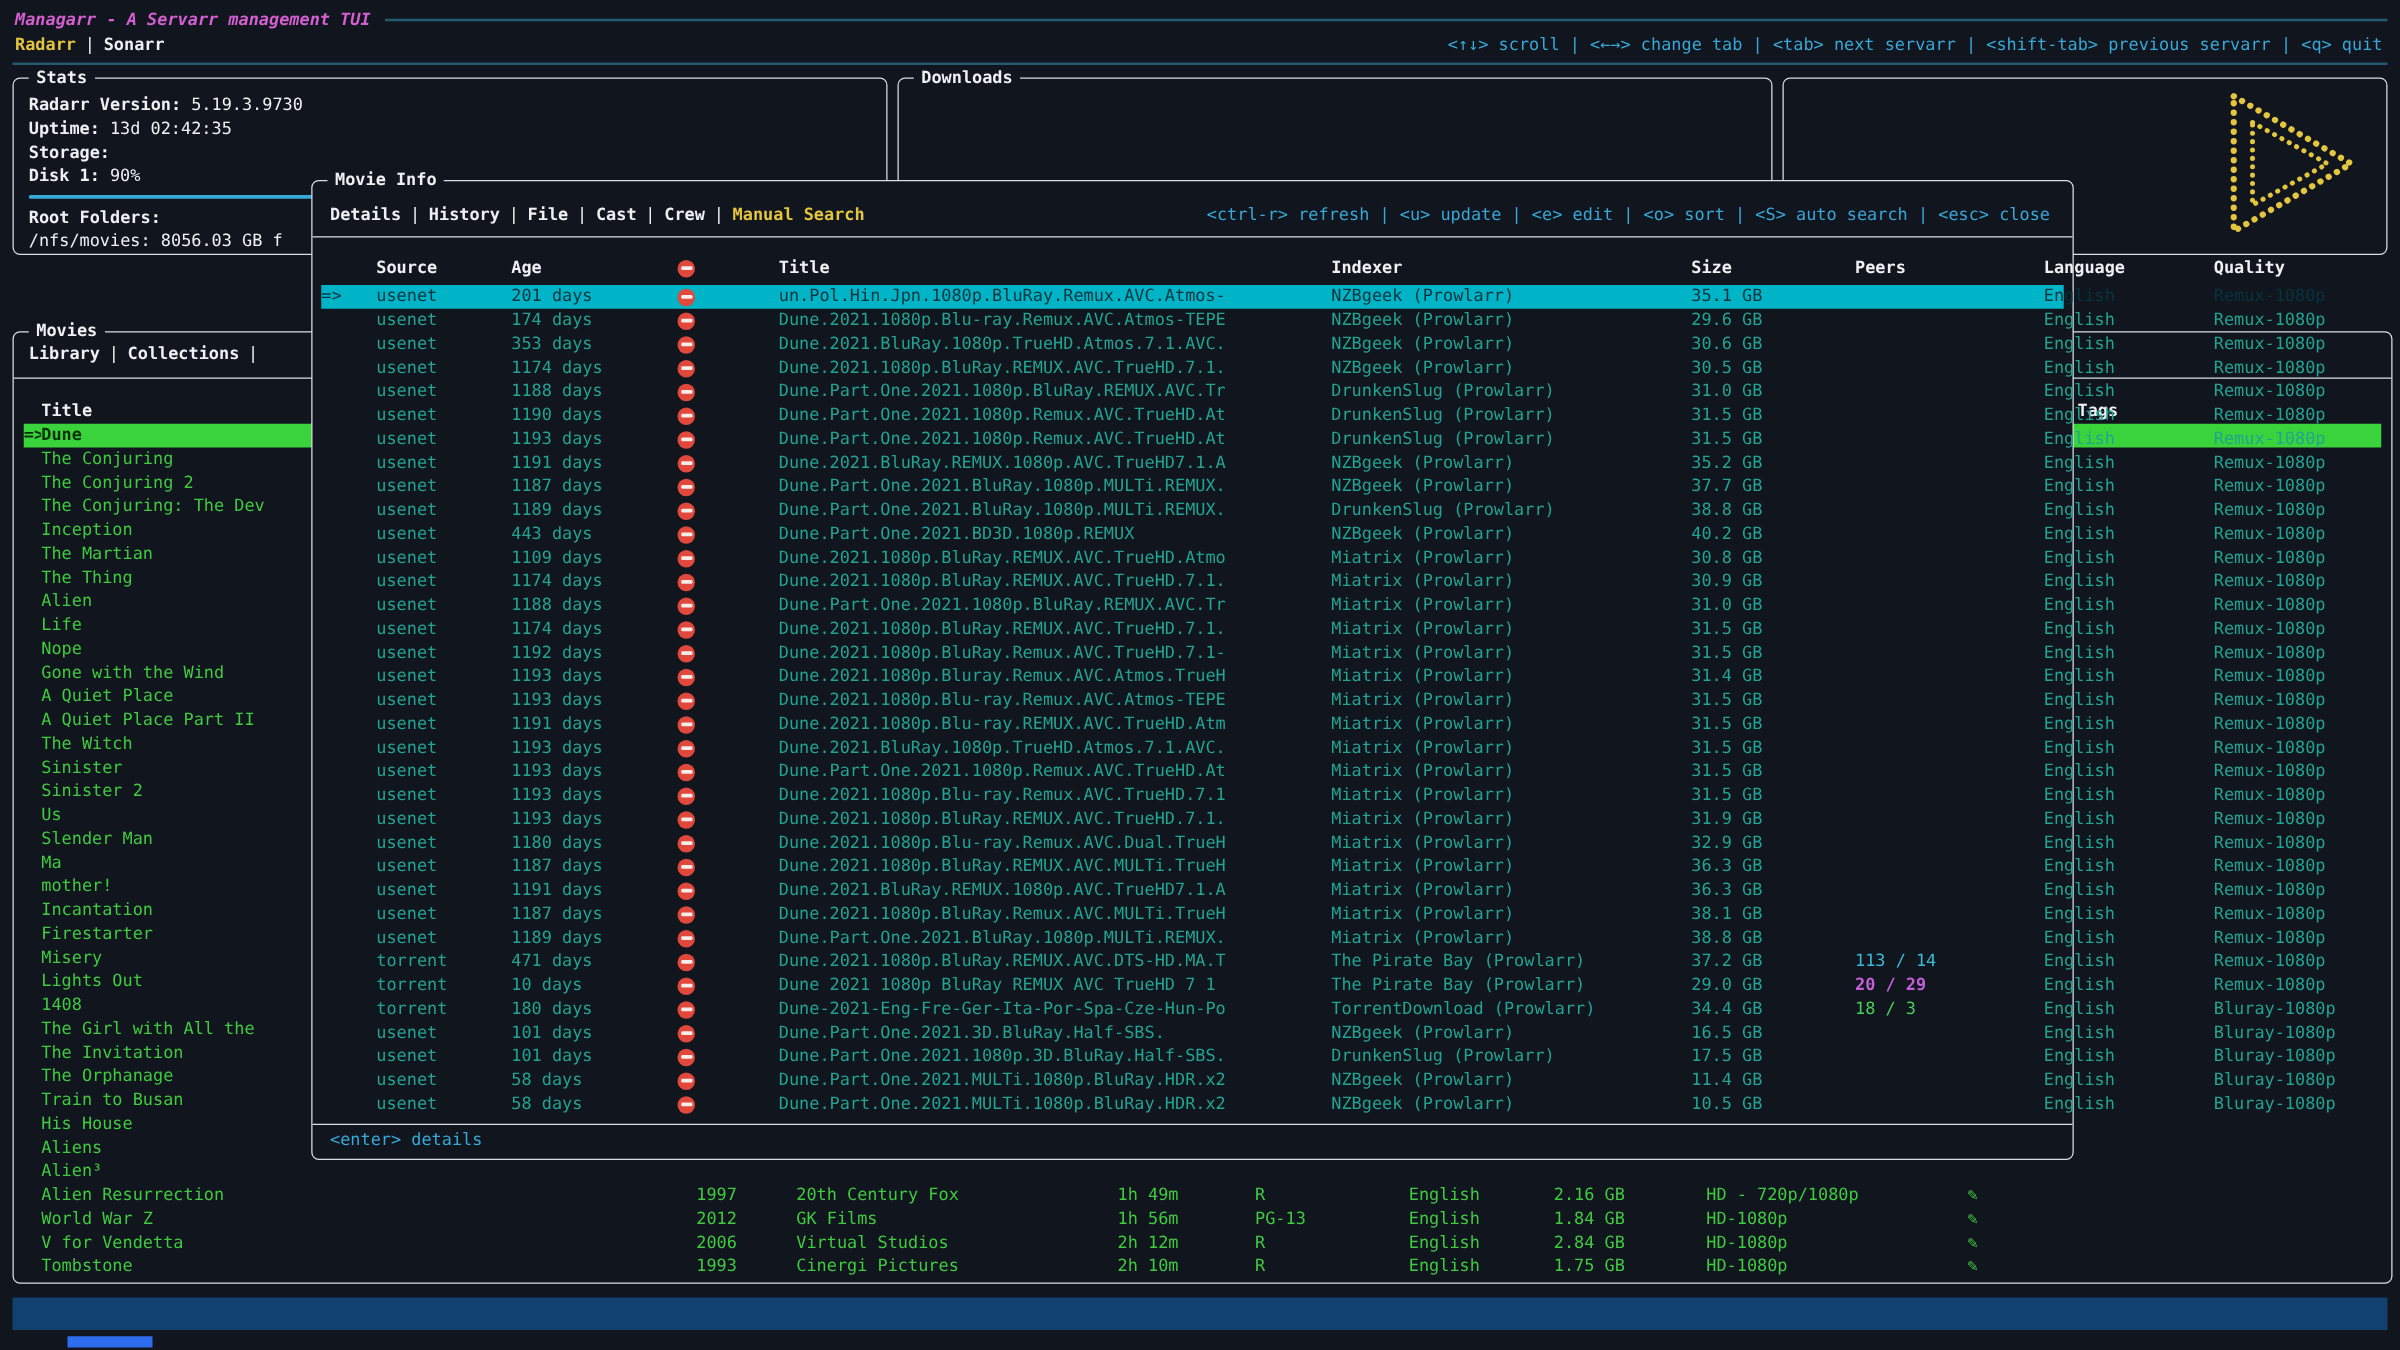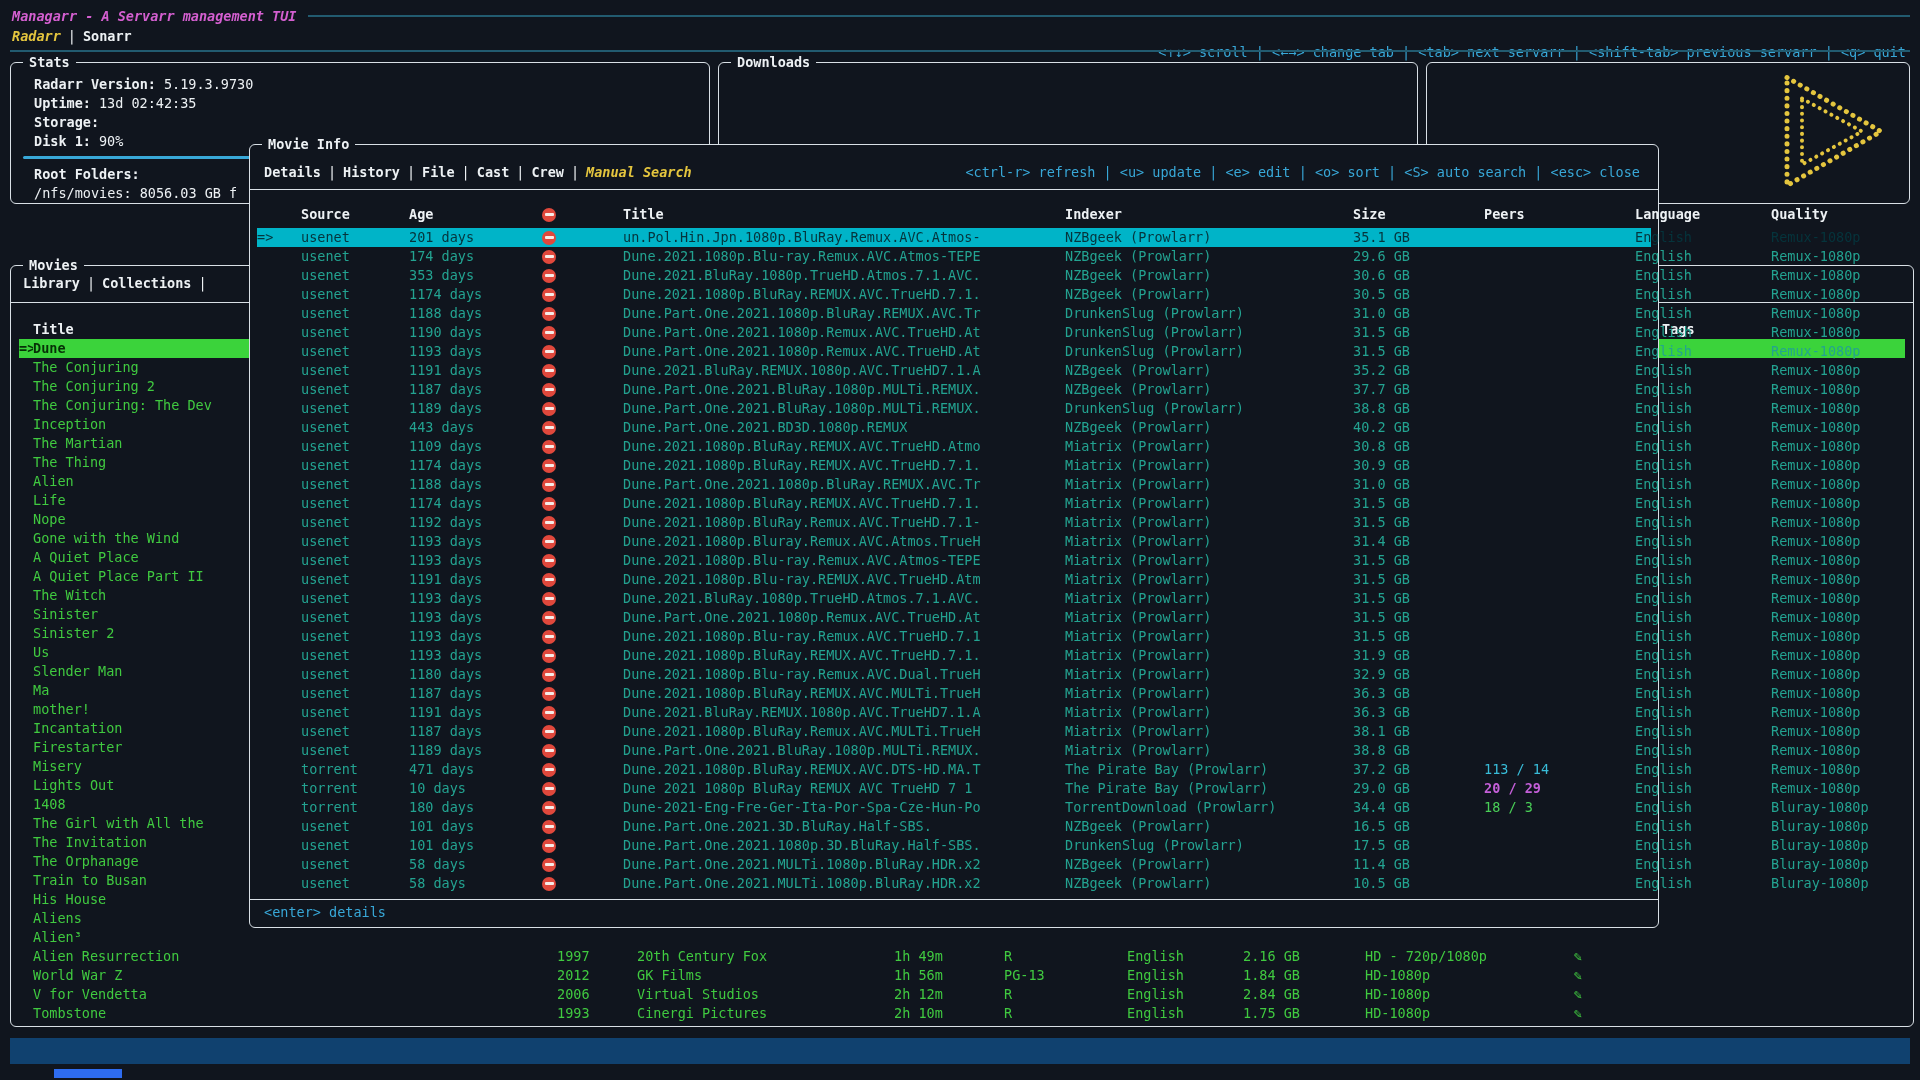--- a/index.html
+++ b/index.html
@@ -15,29 +15,29 @@
   .panel { position:absolute; border:1px solid var(--panel_border,#d9e0e6); border-radius:6px; background:var(--background,#10151e); }
   .panel-title { position:absolute; top:-10px; left:12px; background:var(--background,#10151e); padding:0 6px; font-weight:bold; line-height:18px; color:var(--text_white,#edf1f4); white-space:pre; }
 
   
   .hdr-row1 { position:absolute; left:12px; top:6px; right:10px; height:19px; display:flex; align-items:center; }
   .brand, .brand-rest { color:var(--brand_magenta,#d45fd0); font-style:italic; font-weight:bold; white-space:pre; }
   .hdr-rule { flex:1; height:2px; background:var(--rule_teal,#225b70); margin-left:12px; }
   .hdr-row2 { position:absolute; left:12px; top:27px; right:12px; height:19px; line-height:19px; }
   .servarr-tabs { position:absolute; left:0; top:0; white-space:pre; }
   .tab { font-weight:bold; color:var(--text_white,#edf1f4); cursor:default; }
-  .tab.active { color:var(--accent_yellow,#e4c53e);font-style:italic; }
+  .tab.active { color:var(--accent_yellow,#e4c53e); }
   .tab-sep { color:var(--text_white,#edf1f4); padding:0 7px; }
-  .top-hints { position:absolute; right:2px; top:16px; color:var(--hint_cyan,#38a8d8); white-space:pre; }
+  .top-hints { position:absolute; right:2px; top:0; color:var(--hint_cyan,#38a8d8); white-space:pre; }
   .hdr-rule2 { position:absolute; left:10px; right:10px; top:50px; height:2px; background:var(--rule_teal,#225b70); }
 
   
   .stats { left:10px; top:62px; width:700px; height:142px; }
   .stats-body { position:absolute; left:12px; top:12px; right:10px; }
-  .stat-line { height:19px; line-height:19px; white-space:pre; overflow:hidden;margin-left:11px; }
+  .stat-line { height:19px; line-height:19px; white-space:pre; overflow:hidden; }
   .stat-line .lbl { font-weight:bold; padding-right:8px; }
   .gauge { height:3px; width:418px; background:var(--hint_cyan,#38a8d8); margin:5px 0 6px 0; border-radius:2px; }
 
   
   .downloads { left:718px; top:62px; width:700px; height:142px; }
 
   
   .logo-panel { left:1426px; top:62px; width:484px; height:142px; }
   .logo-wrap { position:absolute; right:20px; top:50%; transform:translateY(-50%); }
   .logo-svg path { stroke:var(--accent_yellow,#e4c53e); }

